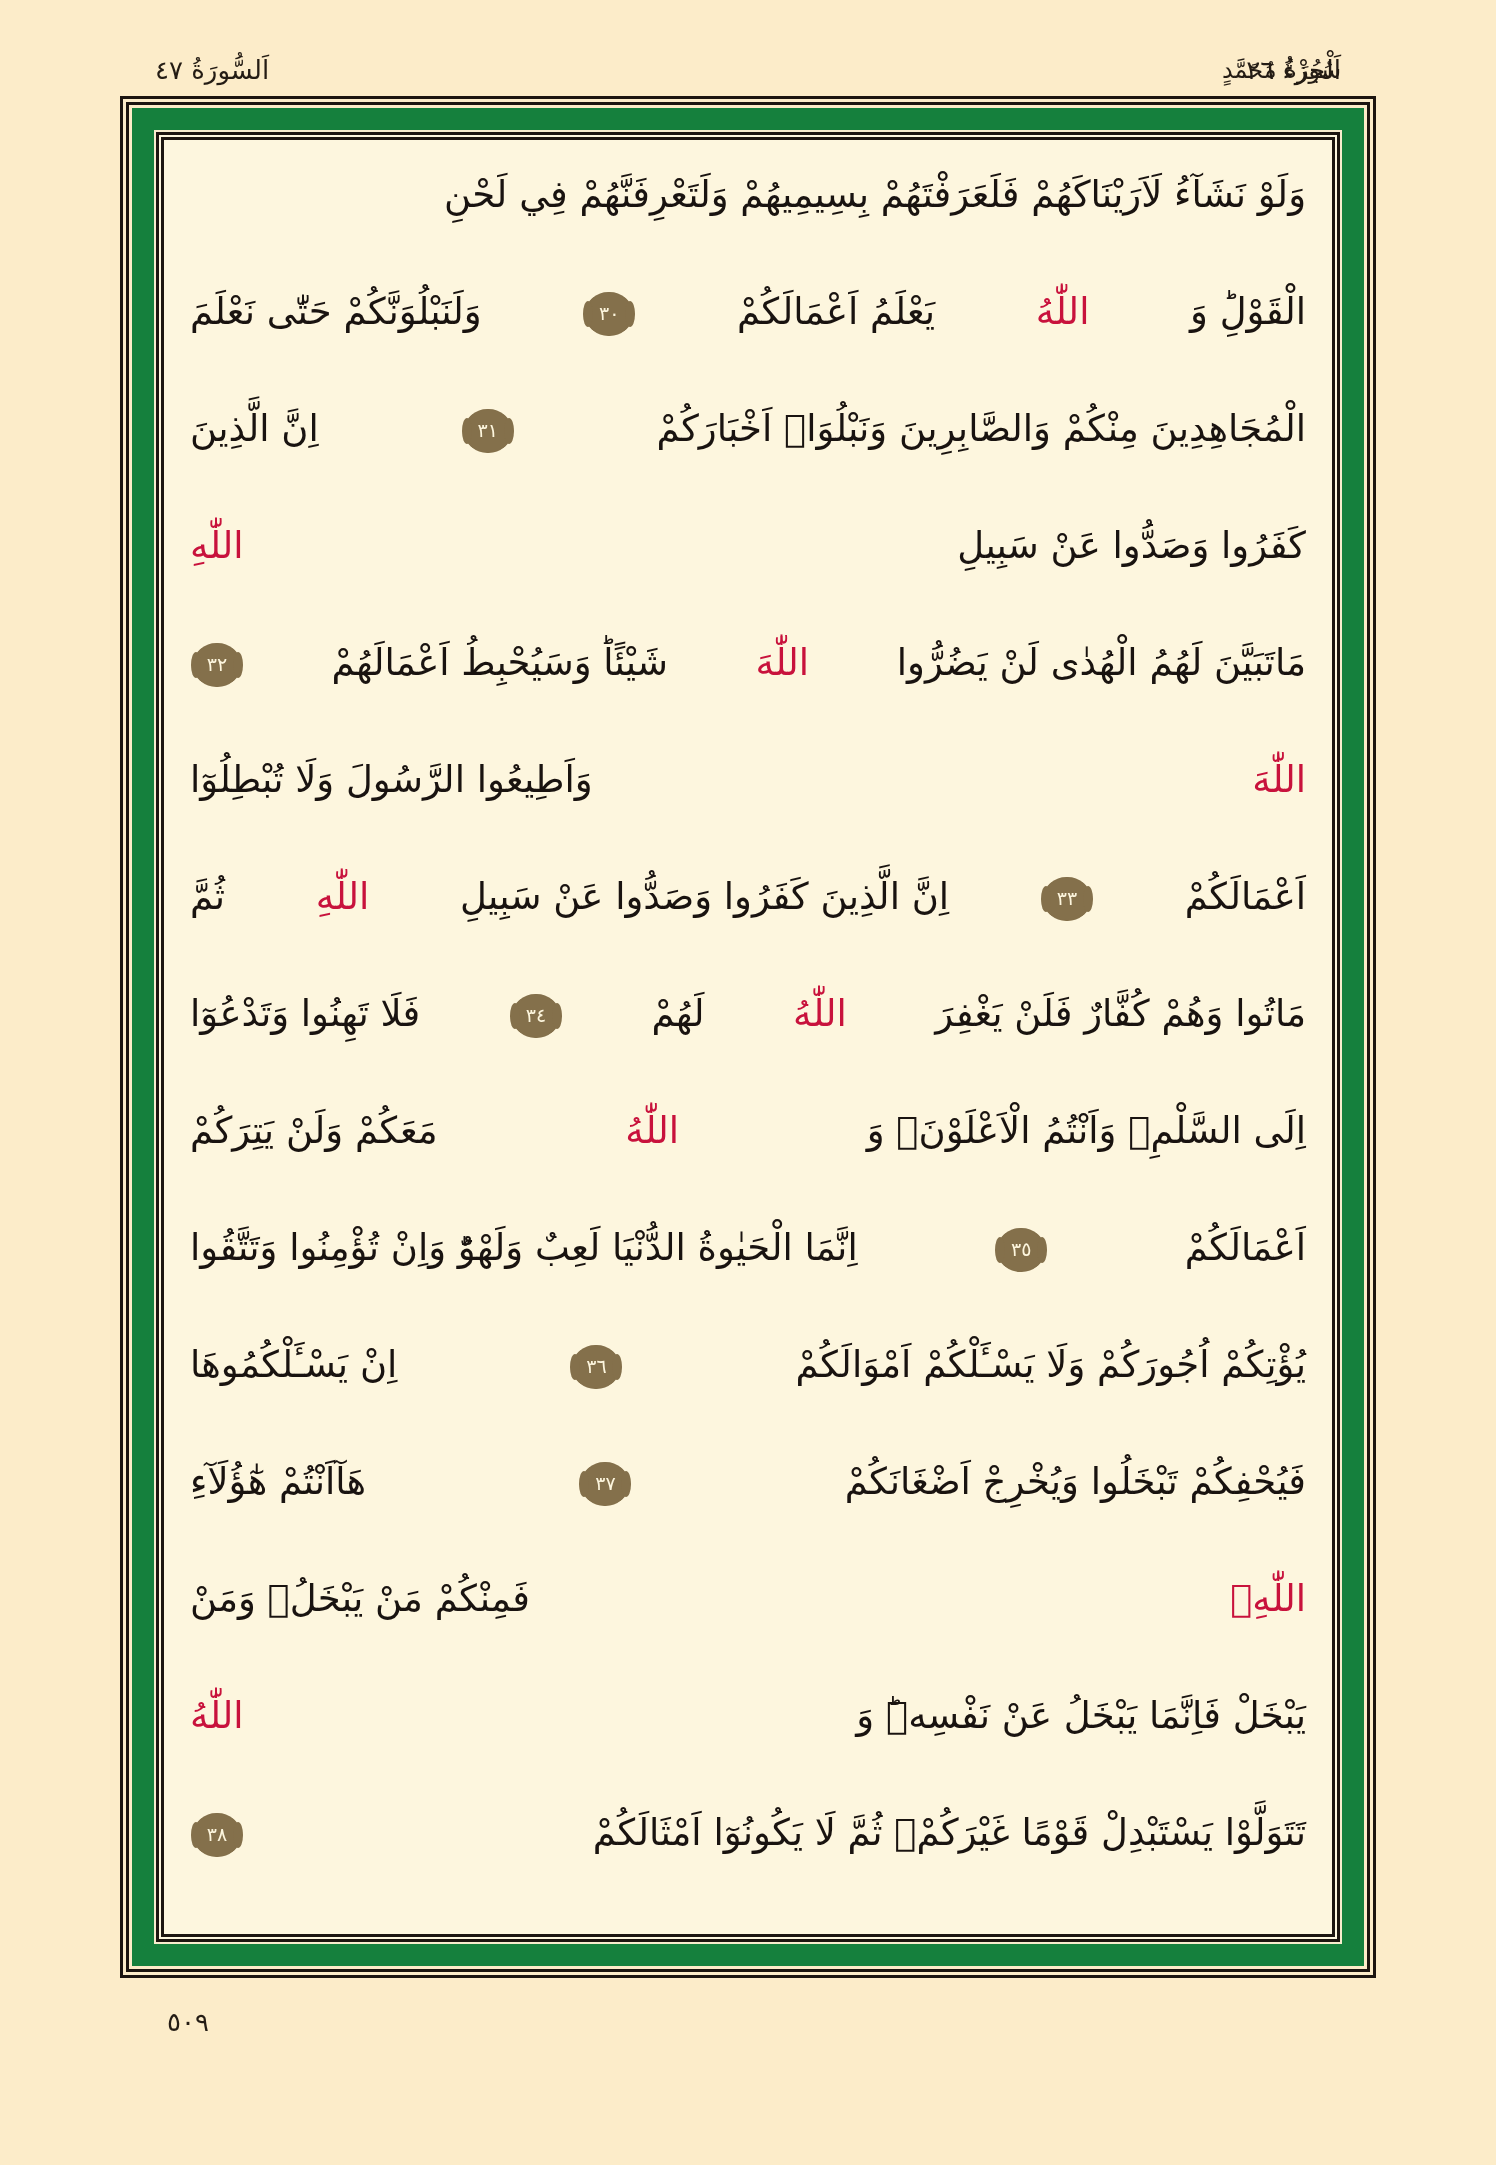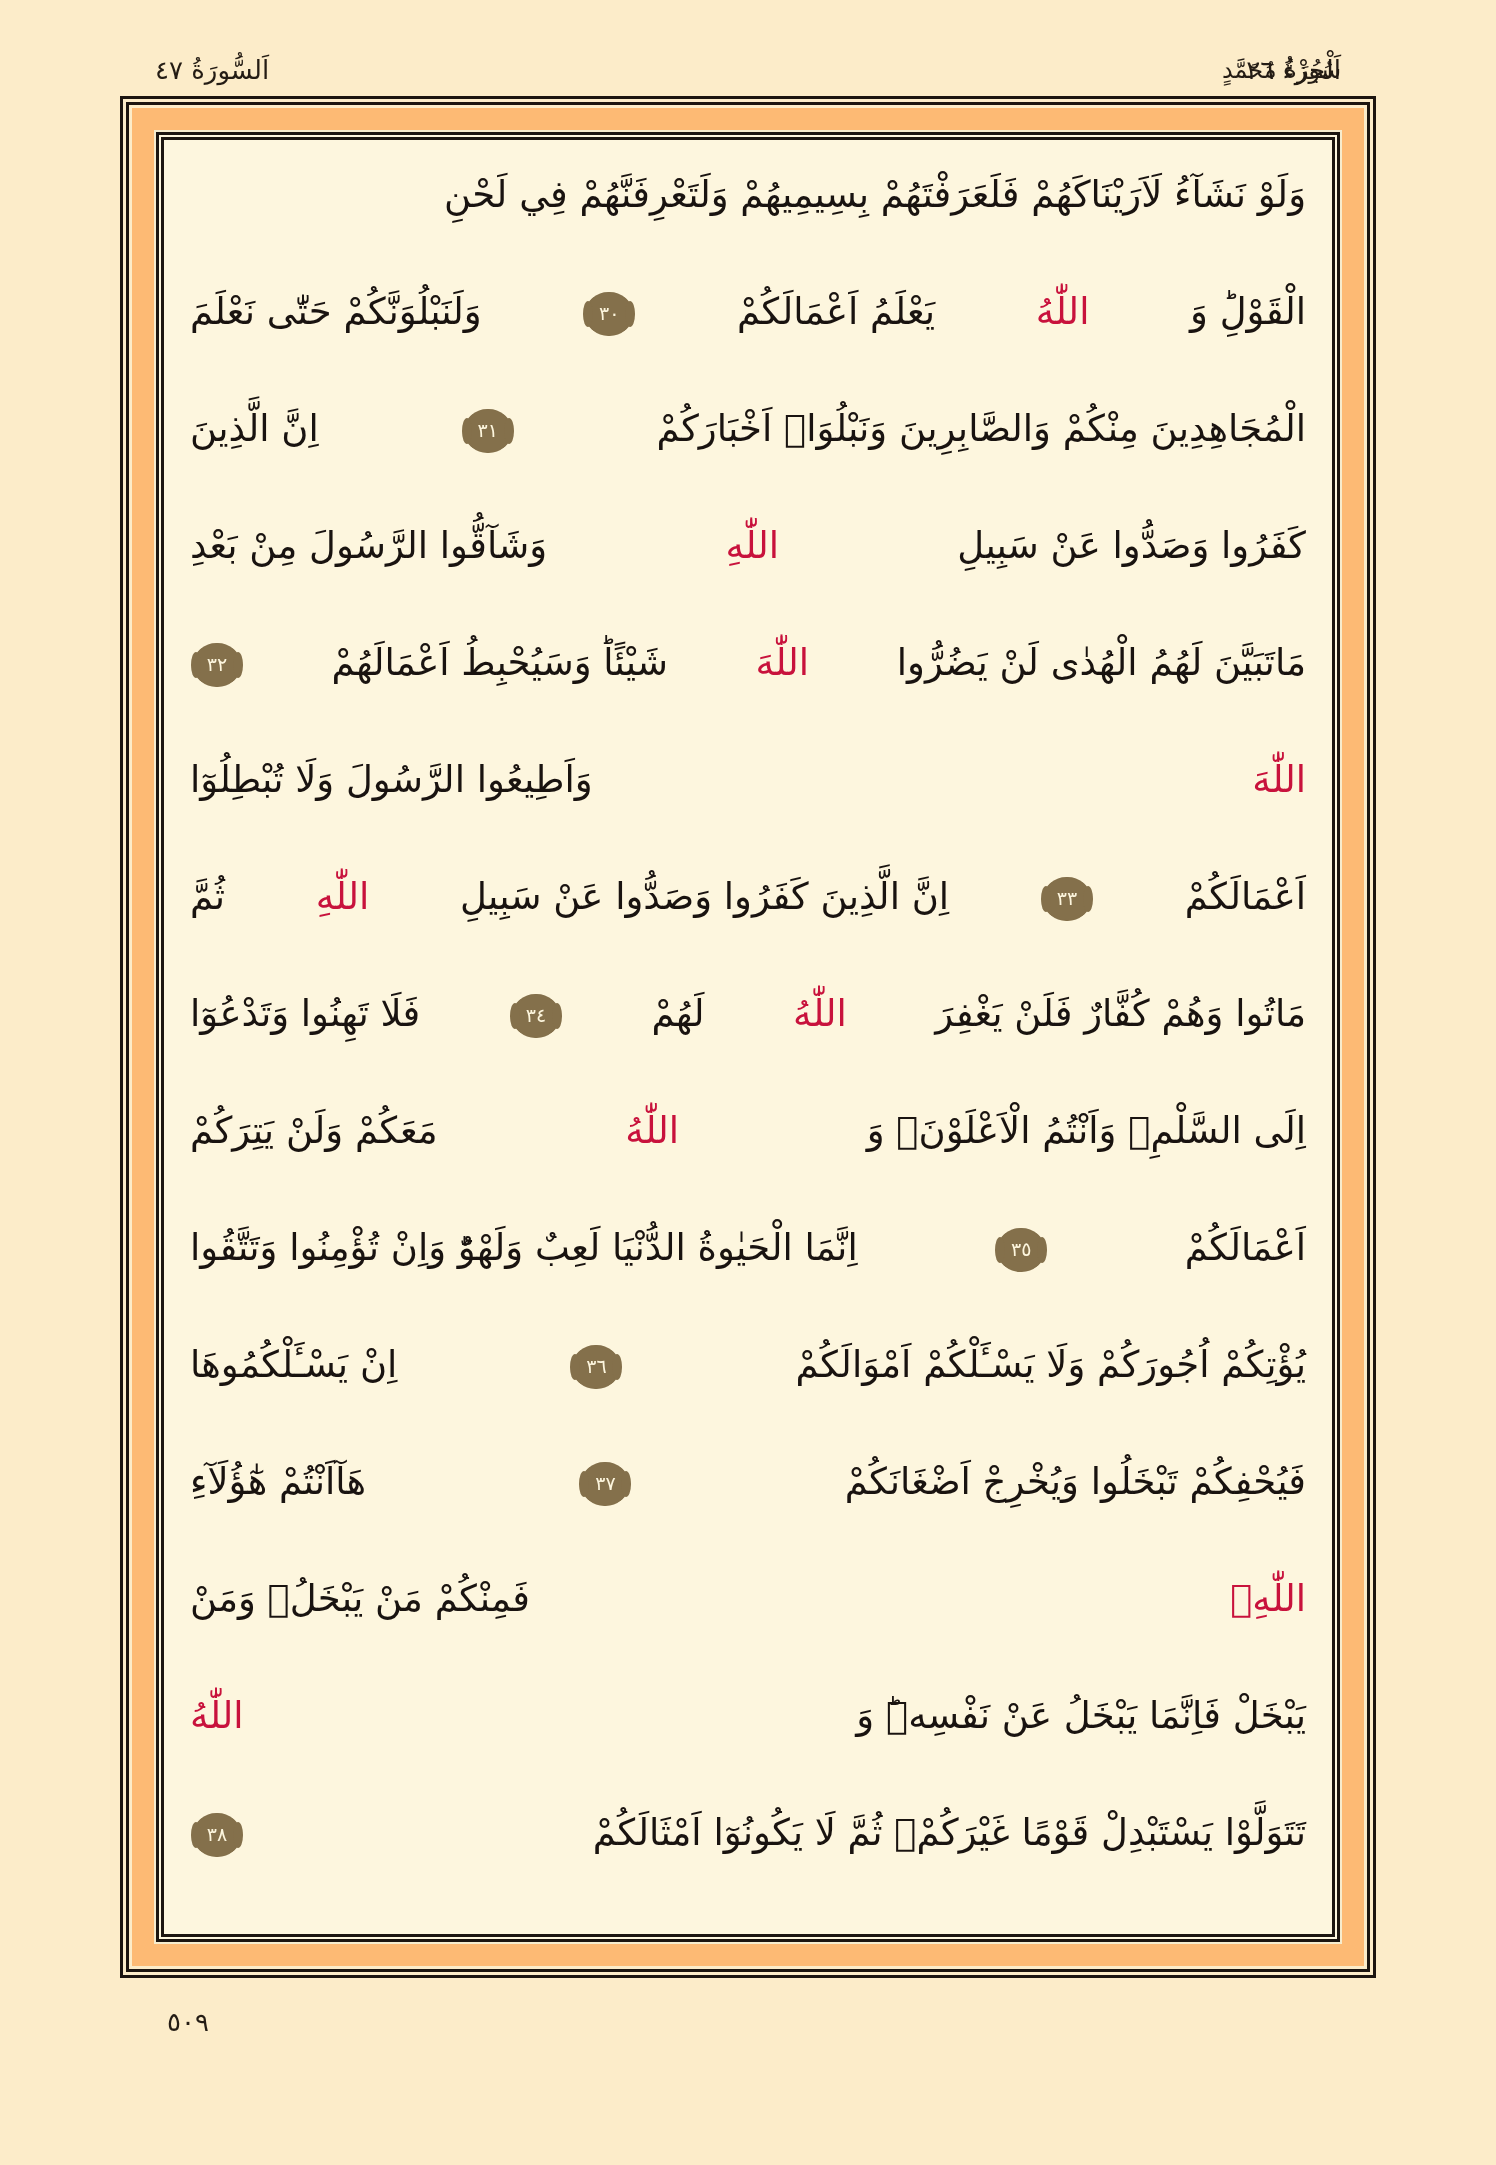--- a/index.html
+++ b/index.html
@@ -67,21 +67,21 @@
   .frame-gap1 {
     position: absolute;
     inset: 3px;
     border: 3px solid #1c1510;
     background: #fcecc9;
     box-sizing: border-box;
   }
   .frame-band {
     position: absolute;
     inset: 3px;
-    background: #fdba74;
+    background: #15803d;
     box-sizing: border-box;
   }
   .frame-hair {
     position: absolute;
     inset: 22px;
     border: 2px solid #f7eccd;
     box-sizing: border-box;
   }
   .frame-inner-dark {
     position: absolute;
@@ -240,21 +240,20 @@
             <div class="ayah-line stretch" id="line-3">
               <span class="seg">الْمُجَاهِدِينَ مِنْكُمْ وَالصَّابِرِينَ وَنَبْلُوَا۟ اَخْبَارَكُمْ</span>
               <span class="ayah-marker">
                 <span>٣١</span>
               </span>
               <span class="seg">اِنَّ الَّذِينَ</span>
             </div>
             <div class="ayah-line stretch" id="line-4">
               <span class="seg">كَفَرُوا وَصَدُّوا عَنْ سَبِيلِ</span>
               <span class="seg lafz-allah">اللّٰهِ</span>
-              <span class="seg">وَشَآقُّوا الرَّسُولَ مِنْ بَعْدِ</span>
             </div>
             <div class="ayah-line stretch" id="line-5">
               <span class="seg">مَاتَبَيَّنَ لَهُمُ الْهُدٰى لَنْ يَضُرُّوا</span>
               <span class="seg lafz-allah">اللّٰهَ</span>
               <span class="seg">شَيْئًاؕ وَسَيُحْبِطُ اَعْمَالَهُمْ</span>
               <span class="ayah-marker">
                 <span>٣٢</span>
               </span>
             </div>
             <div class="ayah-line stretch" id="line-6">

